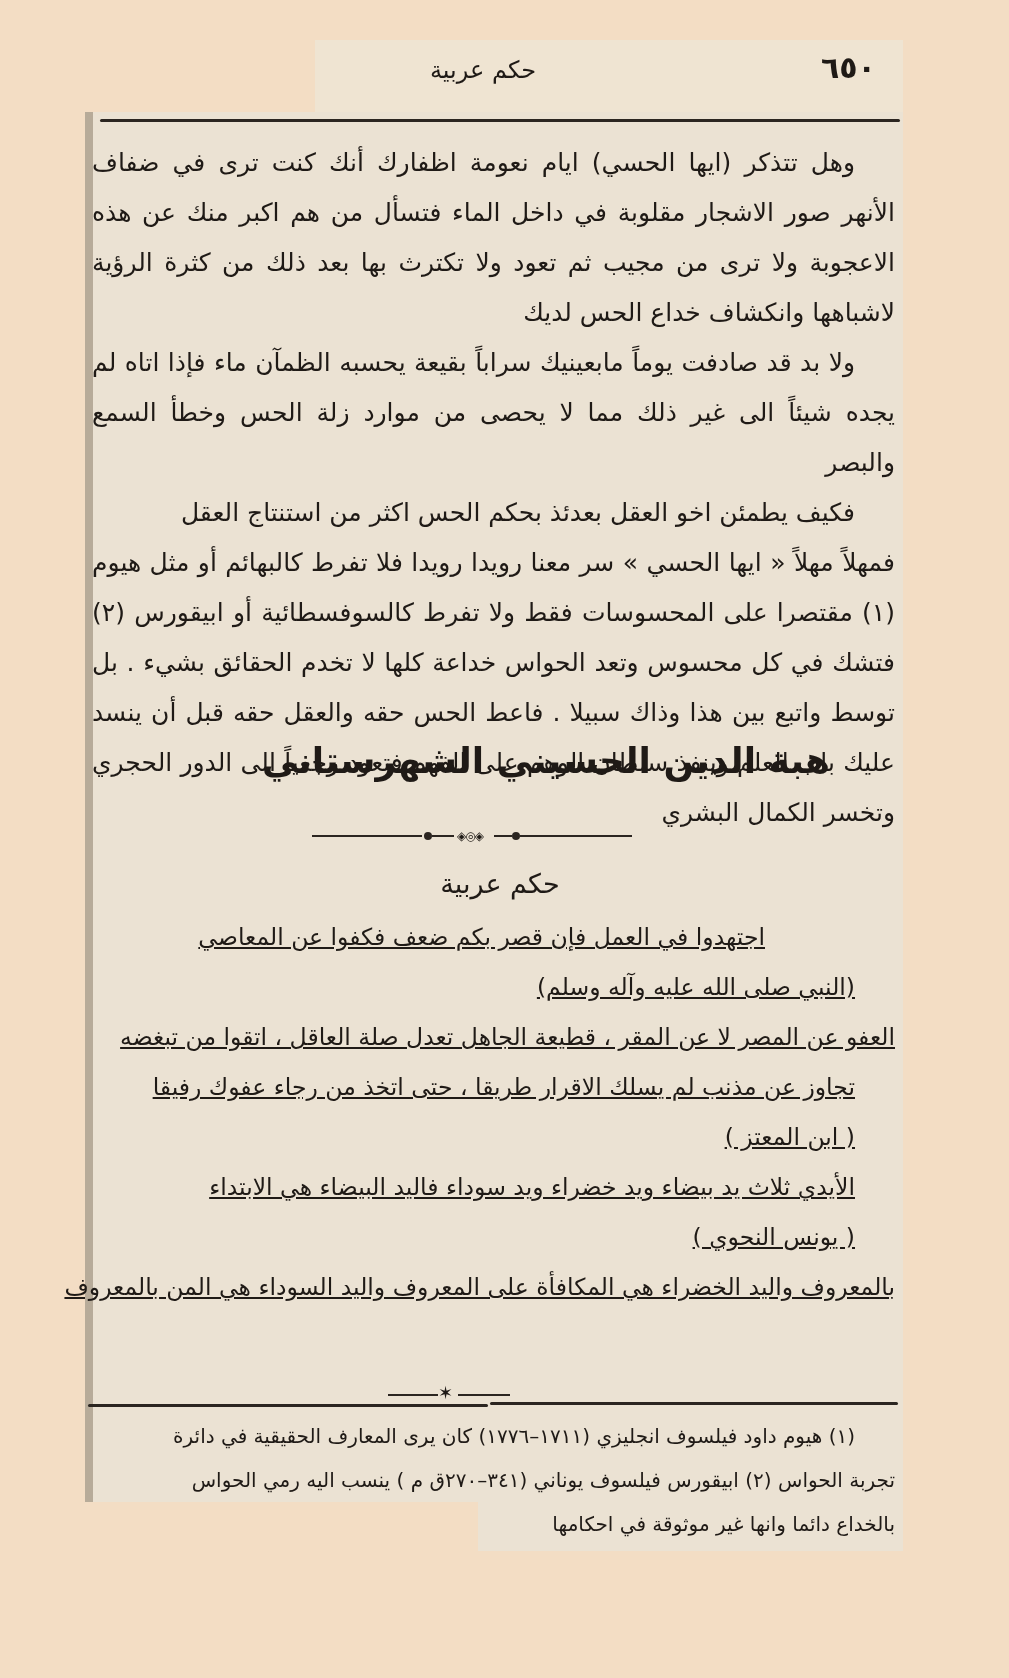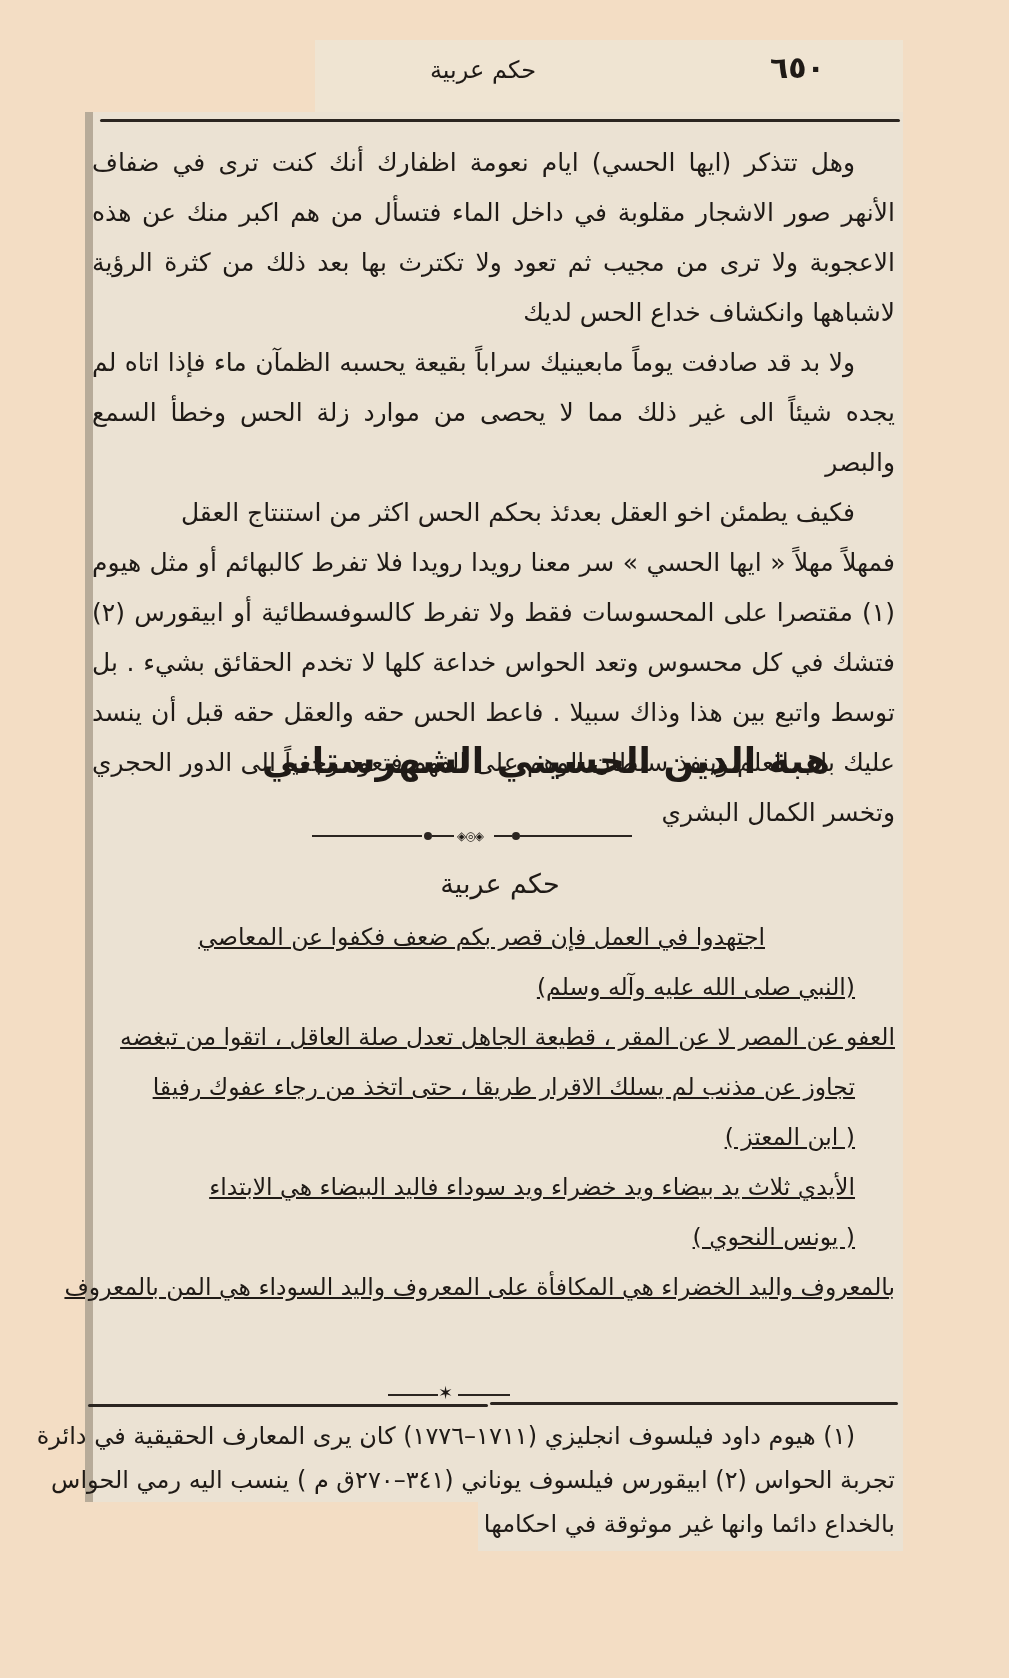--- a/index.html
+++ b/index.html
@@ -40,21 +40,21 @@
       width: 425px;
       height: 51px;
       background: #ebe2d3;
     }
     .rtl {
       direction: rtl;
       unicode-bidi: embed;
     }
     .page-number {
       position: absolute;
-      left: 770px;
+      left: 821px;
       top: 50px;
       font-size: 30px;
       font-weight: bold;
       letter-spacing: 2px;
     }
     .running-head {
       position: absolute;
       left: 430px;
       top: 56px;
       font-size: 24px;
@@ -187,21 +187,21 @@
       position: absolute;
       height: 3px;
       background: #2b2520;
       border-radius: 2px;
     }
     .footnotes {
       position: absolute;
       left: 92px;
       top: 1414px;
       width: 803px;
-      font-size: 24px;
+      font-size: 20px;
       line-height: 44px;
     }
     .fn-line {
       text-align: right;
       white-space: nowrap;
     }
     .fn-line.first {
       padding-right: 40px;
     }
   </style>

